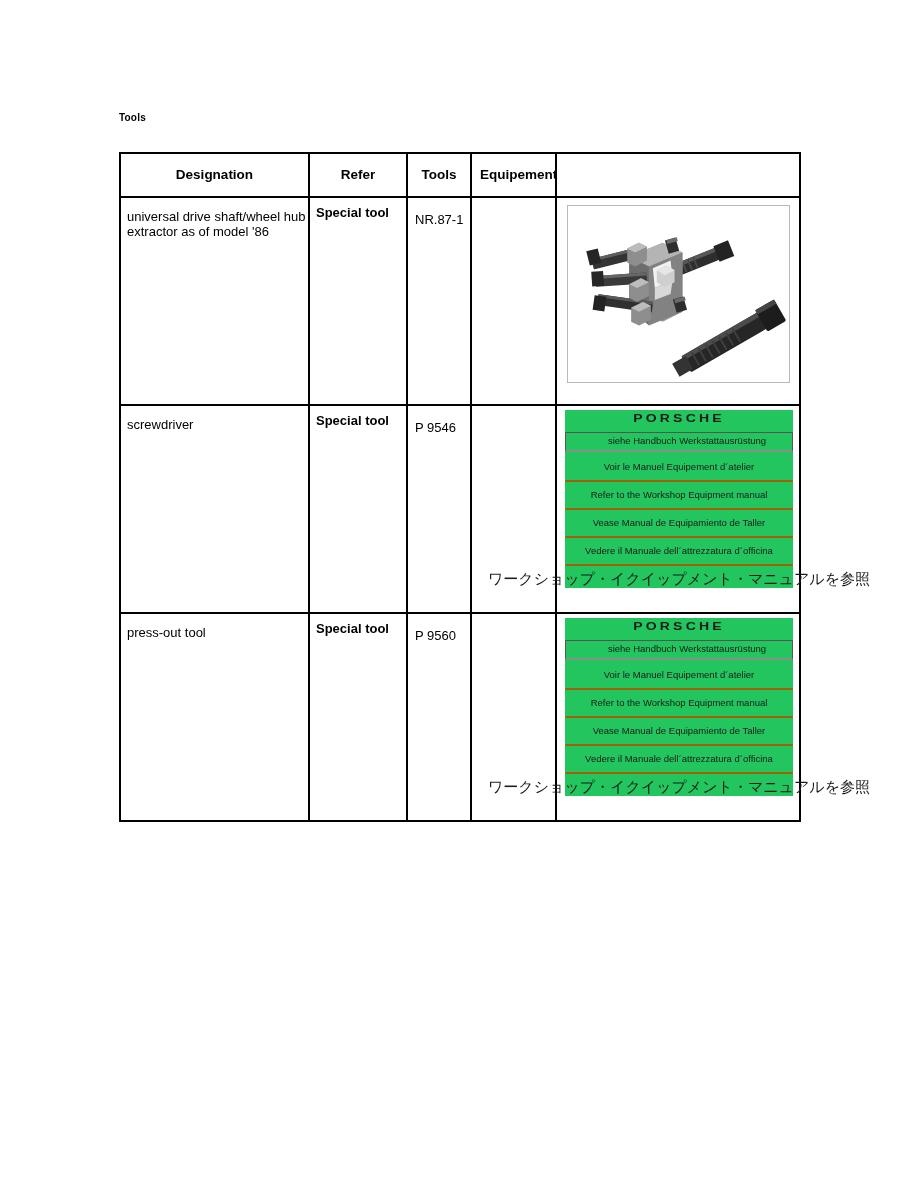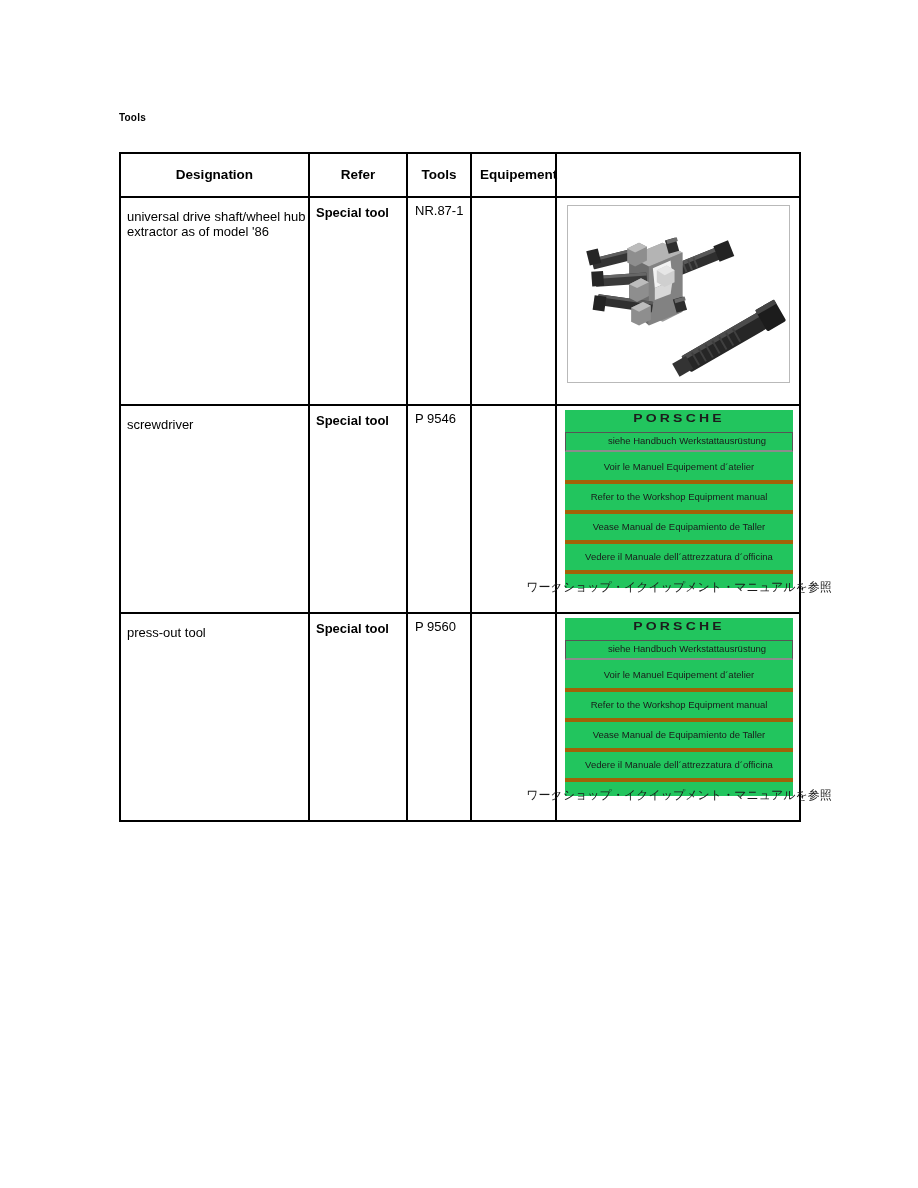--- a/index.html
+++ b/index.html
@@ -68,21 +68,21 @@
   tbody td {
     height: 190px;
     font-size: 13px;
   }
   tbody td.cell-text {
     padding: 11px 0 0 6px;
     line-height: 15px;
     text-align: left;
   }
   tbody td.cell-num {
-    padding: 5px 0 0 7px;
+    padding: 14px 0 0 7px;
     line-height: 15px;
   }
   tbody td.cell-type {
     padding: 7px 0 0 6px;
     line-height: 15px;
     font-weight: bold;
   }
   tbody td.cell-desc { }
   tbody td.cell-media {
     padding: 0;
@@ -125,38 +125,38 @@
   .pl-line {
     position: relative;
     text-align: center;
     font-size: 9.5px;
     line-height: 12px;
     height: 26px;
     color: #1a1a1a;
     display: flex;
     align-items: center;
     justify-content: center;
-    border-bottom: 4px solid #a16207;
+    border-bottom: 2px solid #a16207;
   }
   .pl-line.first {
     border: 0;
     height: 25px;
   }
   .pl-line.first .boxwrap {
     border: 1px solid #555555;
     border-bottom: 2px solid #8c8c8c;
     border-left: 1px solid #555555;
     padding: 2px 8px 3px 24px;
     width: 100%;
     box-sizing: border-box;
     text-align: center;
   }
   .pl-line.jp {
     border-bottom: 0;
-    font-size: 12px;
+    font-size: 15px;
     letter-spacing: 0px;
   }
   .pl-text { display: inline-block; white-space: nowrap; }
 </style>
 </head>
 <body>
 
 <div class="page">
 
   <div class="tools-heading">Tools</div>

